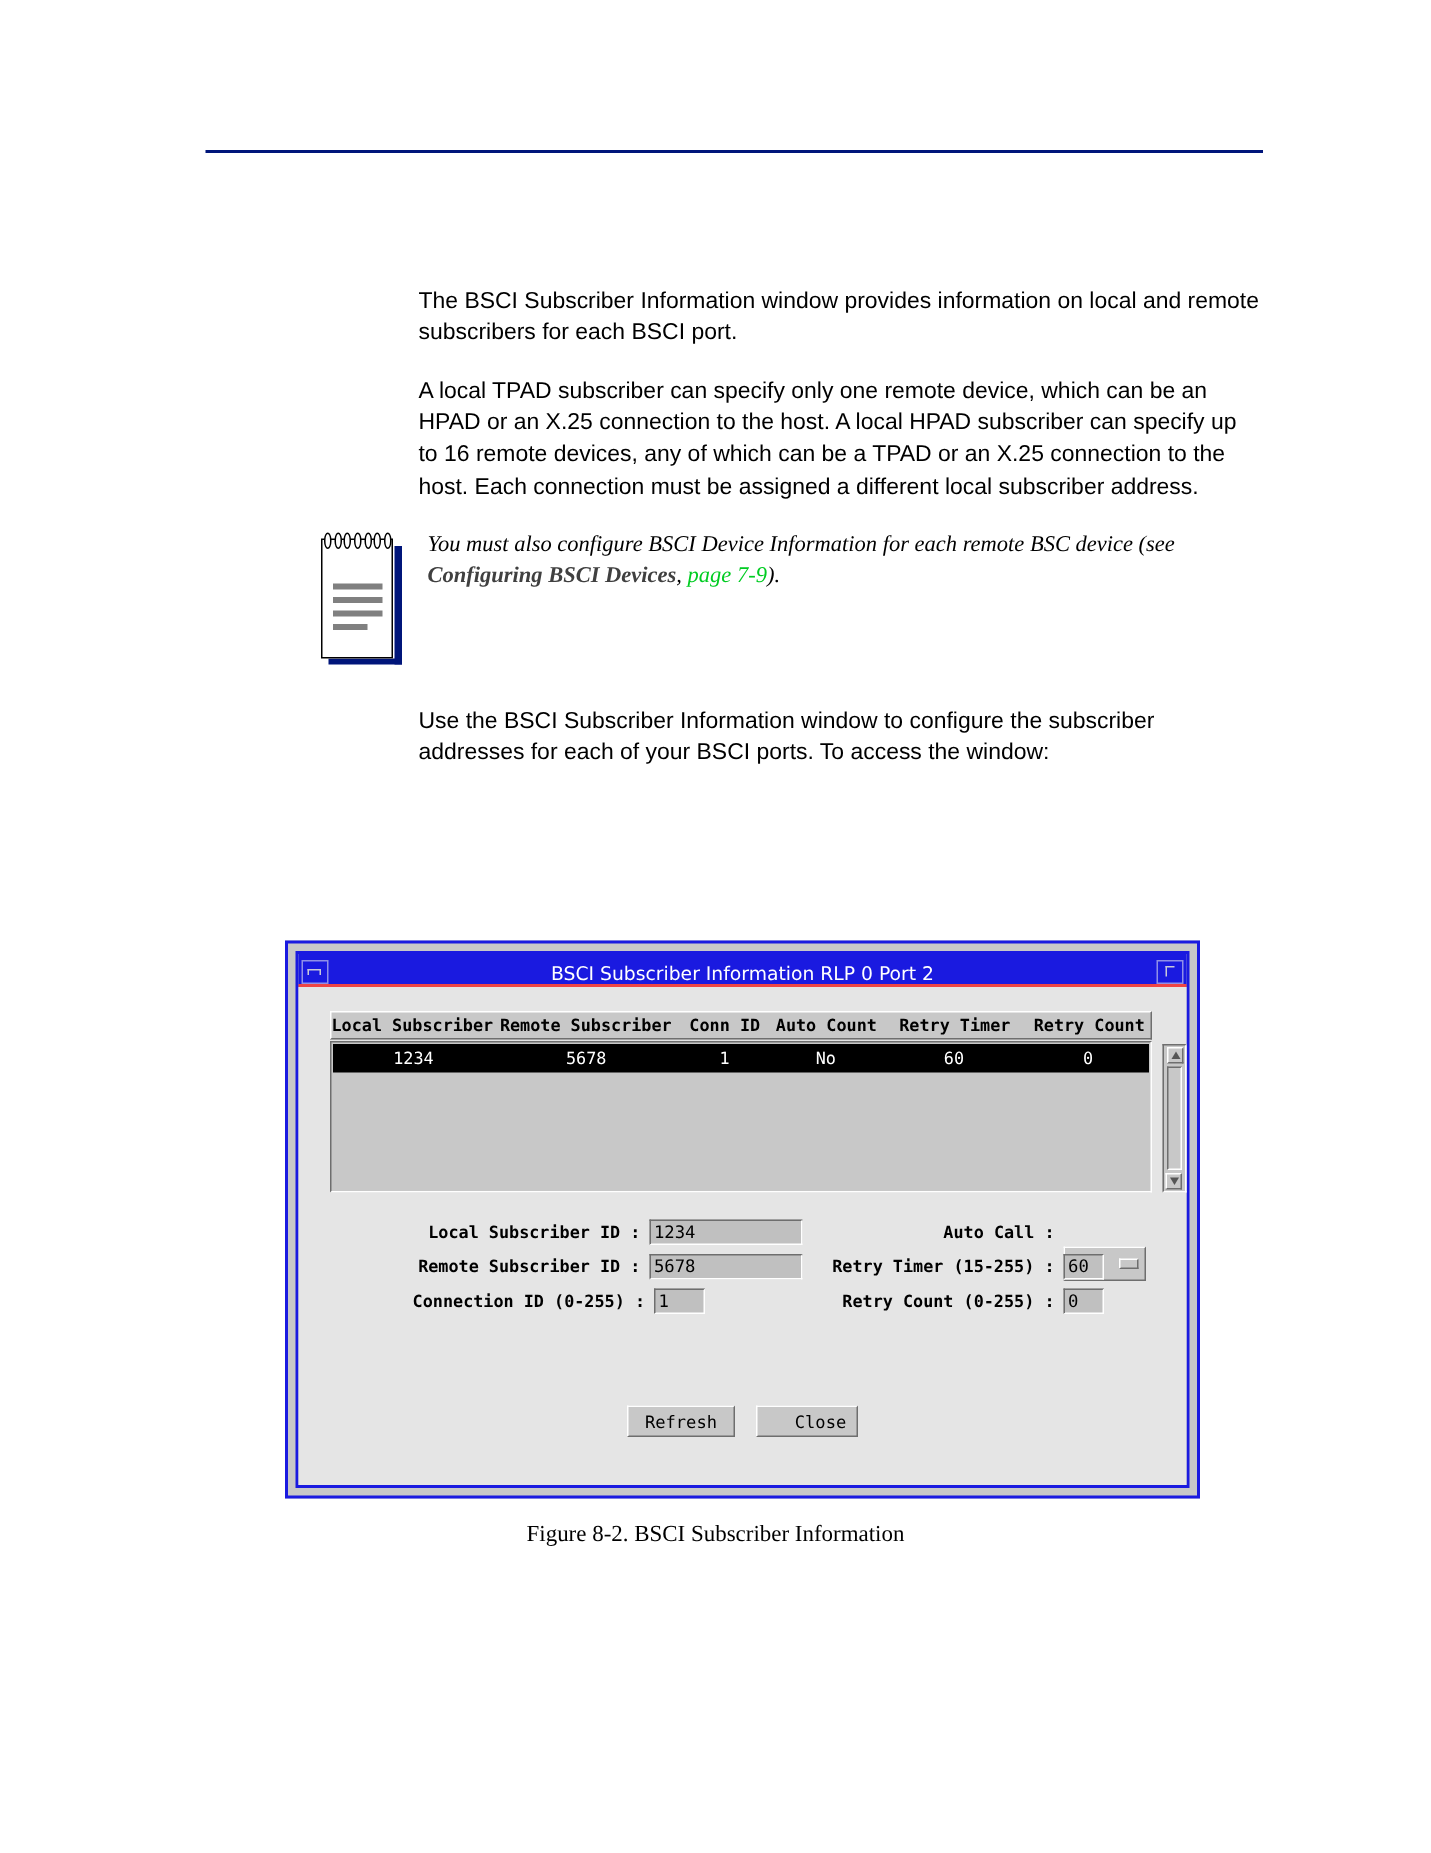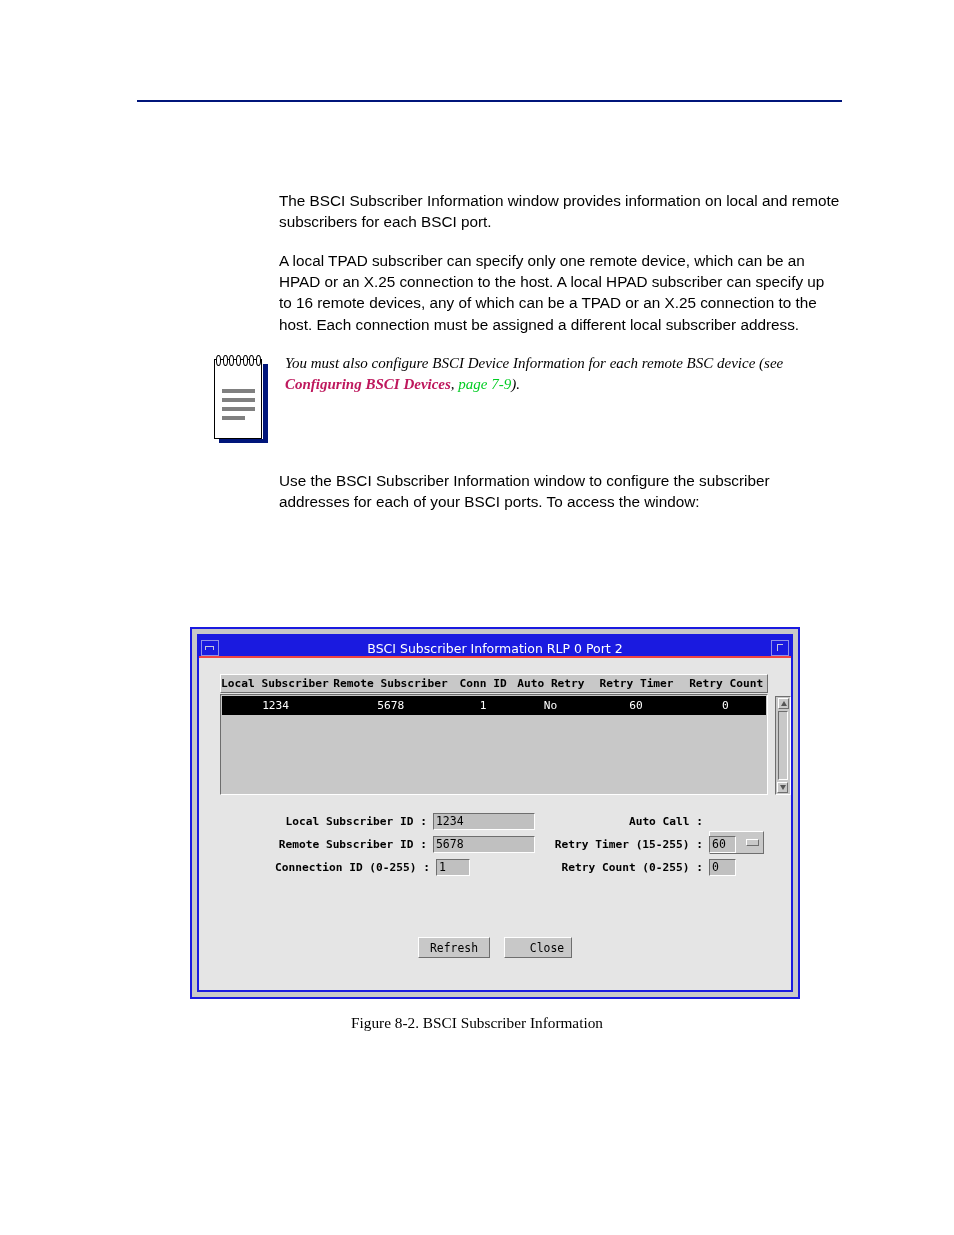--- a/index.html
+++ b/index.html
@@ -111,21 +111,21 @@
   .note-text {
     flex: 1;
     padding-left: 15px;
     font-family: "Liberation Serif", serif;
     font-style: italic;
     font-size: 15px;
     line-height: 1.42;
     color: #000;
   }
   .note-link {
-    color: #be185d;
+    color: #404040;
     font-weight: bold;
     font-style: italic;
   }
   .note-page {
     color: #00cc22;
     font-style: italic;
   }
 
   .para-after {
     position: absolute;
@@ -484,21 +484,21 @@
         <div class="tb-btn max"></div>
       </div>
 
       <div class="dlg-body">
 
         <div class="list-area">
           <div class="list-head">
             <span class="c0">Local Subscriber</span>
             <span class="c1">Remote Subscriber</span>
             <span class="c2">Conn ID</span>
-            <span class="c3">Auto Retry</span>
+            <span class="c3">Auto Count</span>
             <span class="c4">Retry Timer</span>
             <span class="c5">Retry Count</span>
           </div>
           <div class="list-box">
             <div class="row-sel">
               <span class="c0">1234</span>
               <span class="c1">5678</span>
               <span class="c2">1</span>
               <span class="c3">No</span>
               <span class="c4">60</span>

